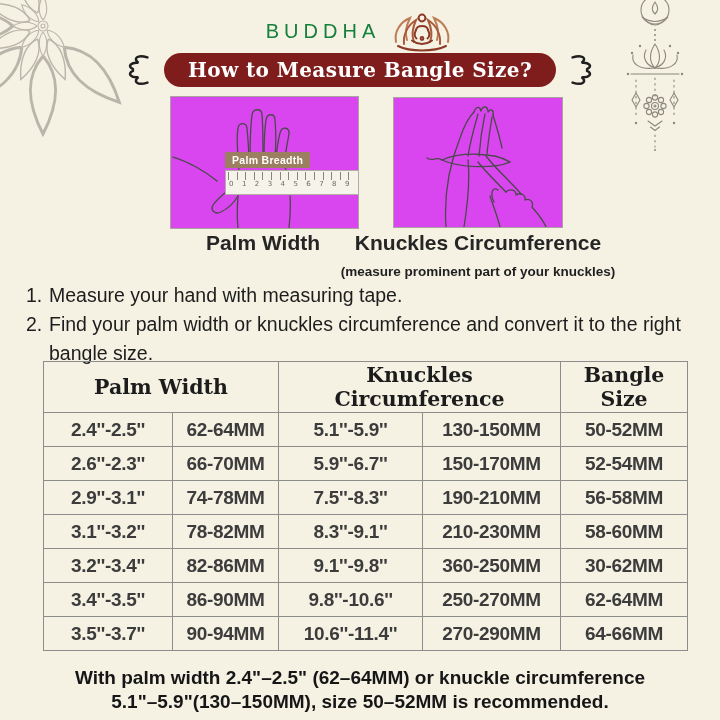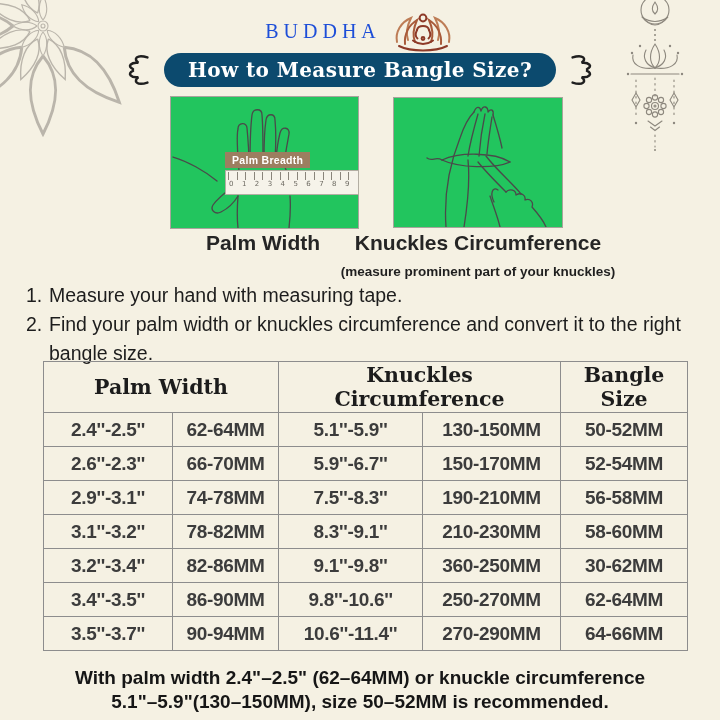--- a/index.html
+++ b/index.html
@@ -5,30 +5,30 @@
   html,body{margin:0;padding:0;}
   body{width:720px;height:720px;background:#f5f1e3;overflow:hidden;position:relative;
        font-family:"Liberation Sans",sans-serif;color:#222;}
   .deco{position:absolute;pointer-events:none;}
   #mandala{left:-62px;top:-74px;}
   #hanging-ornament{left:600px;top:0;}
 
   
   .logo-row{position:absolute;top:8px;left:0;right:0;display:flex;justify-content:center;
             align-items:center;gap:10px;}
-  .brand{font-family:Liberation Serif, serif;font-size:20px;letter-spacing:5px;color:#1d4ed8;}
+  .brand{font-family:Liberation Sans, sans-serif;font-size:20px;letter-spacing:5px;color:#15803d;}
 
   
   .banner-row{position:absolute;top:52px;left:0;right:0;display:flex;justify-content:center;
               align-items:center;gap:13px;}
-  .pill{background:#0c4a6e;color:#fff;font-family:"DejaVu Serif",serif;font-weight:700;
+  .pill{background:#7f1d1d;color:#fff;font-family:"DejaVu Serif",serif;font-weight:700;
         font-size:20px;letter-spacing:.4px;padding:5px 24px;border-radius:18px;white-space:nowrap;}
 
   
-  .illus-box{position:absolute;border:1px solid #a9a49c;background:#22c55e;}
+  .illus-box{position:absolute;border:1px solid #a9a49c;background:#d946ef;}
   #palm-box{left:170px;top:96px;width:187px;height:131px;}
   #knuckles-box{left:393px;top:97px;width:168px;height:129px;}
   .tape-label{position:absolute;left:54px;top:55px;background:#9c7e60;color:#fff;
               font-size:10.5px;font-weight:700;padding:2px 7px;letter-spacing:.3px;}
   .ruler{position:absolute;left:54px;right:-1px;top:73px;height:25px;background:#f6f3ea;
          border:1px solid #b3aea3;box-sizing:border-box;overflow:hidden;}
   .ruler-ticks{height:8px;margin:1px 2px 0 2px;
     background:repeating-linear-gradient(90deg,#8a857b 0 1px,transparent 1px 8.6px);}
   .ruler-numbers{font-size:7px;color:#6d6a62;letter-spacing:3.1px;padding-left:3px;
                  white-space:nowrap;font-family:"DejaVu Sans",sans-serif;}

